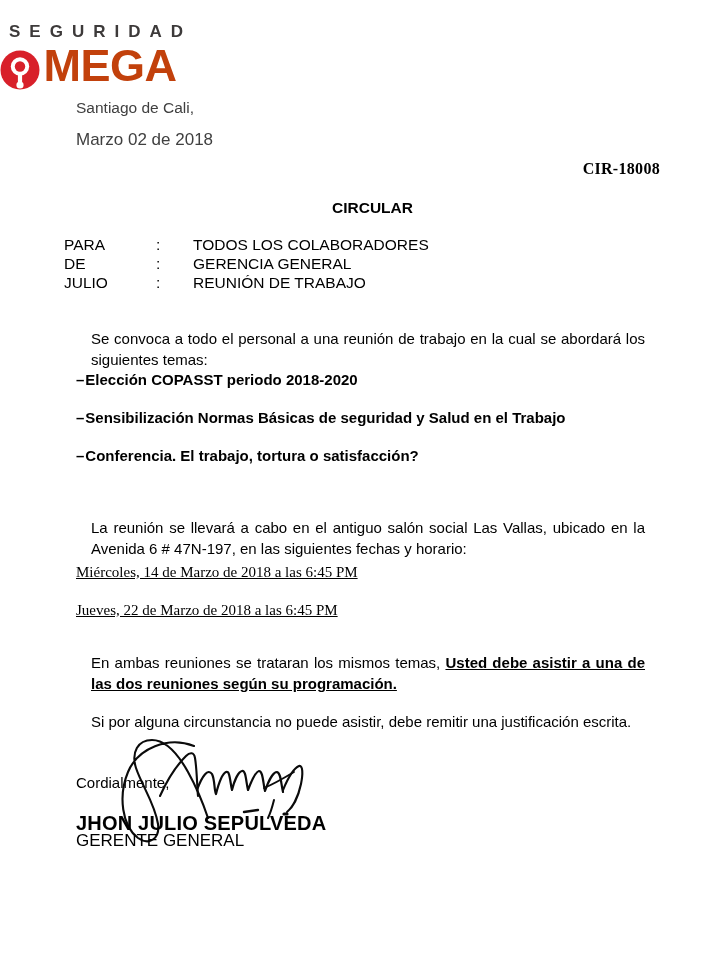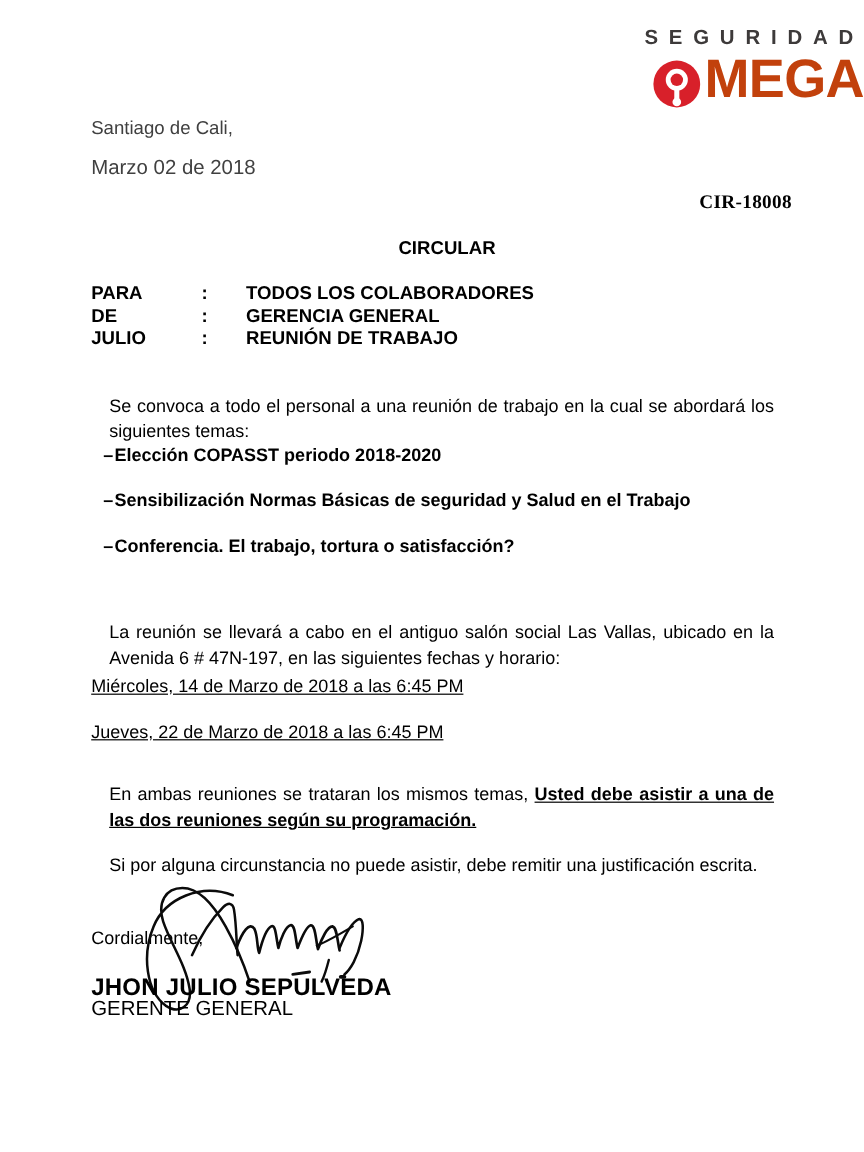--- a/index.html
+++ b/index.html
@@ -22,21 +22,21 @@
     width: 720px;
     height: 960px;
   }
 
   
   .logo-block {
     position: absolute;
     left: 0;
     top: 22px;
     width: 720px;
-    text-align: right;
+    text-align: left;
   }
   .logo-seguridad {
     font-family: "Liberation Sans", sans-serif;
     font-weight: bold;
     font-size: 17px;
     letter-spacing: 9px;
     color: #3d3a3a;
     line-height: 20px;
     padding-left: 9px;
   }
@@ -101,23 +101,23 @@
     top: 199px;
     width: 745px;
     text-align: center;
     font-weight: bold;
     font-size: 15.5px;
   }
 
   
   .meta-table {
     position: absolute;
-    left: 76px;
+    left: 64px;
     top: 235px;
-    font-weight: bold;
+    font-weight: normal;
     font-size: 15.5px;
     line-height: 19px;
     border-collapse: collapse;
   }
   .meta-table td { padding: 0; white-space: nowrap; vertical-align: top; }
   .meta-label { width: 92px; }
   .meta-colon { width: 37px; }
 
   
   .body-col {
@@ -141,30 +141,30 @@
     left: 76px;
     width: 584px;
     top: 370px;
   }
   .bullet {
     font-weight: bold;
     font-size: 15px;
     line-height: 19px;
     margin-bottom: 19px;
     white-space: nowrap;
-    margin-left: 10px;
   }
   .bullet-dash { margin-right: 1px; }
 
   .date-item {
     position: absolute;
     left: 76px;
     font-size: 15px;
     text-decoration: underline;
     white-space: nowrap;
+    font-family: Liberation Serif, serif;
   }
   .date-item-1 { top: 564px; }
   .date-item-2 { top: 602px; }
 
   .strong-underline {
     font-weight: bold;
     text-decoration: underline;
   }
 
   

